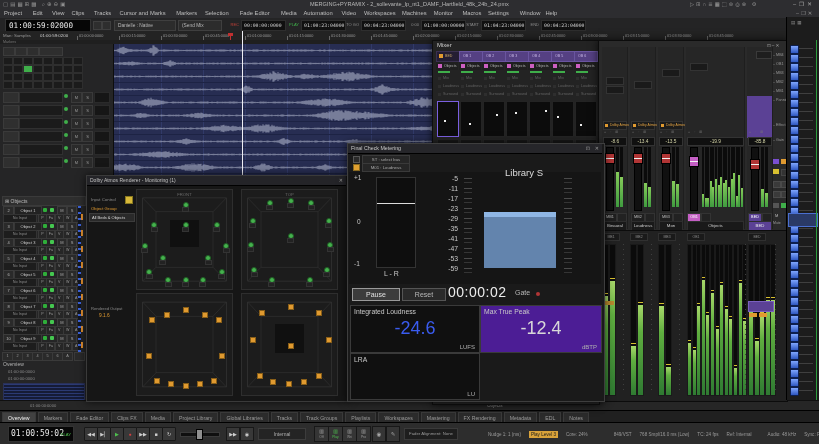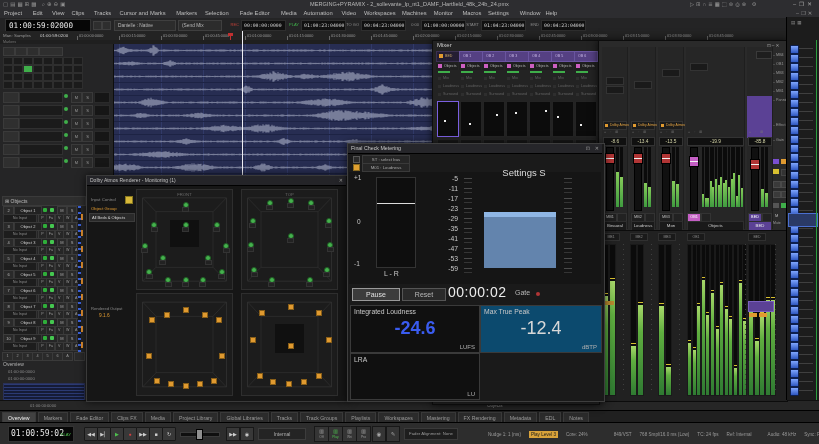--- a/index.html
+++ b/index.html
@@ -35,21 +35,21 @@
     <div class="abs" style="left:1px;top:28px;width:252px;height:112px;background:#151515;"></div>
 
     <span class="lbl" style="left:6px;top:30px;font-size:6.5px;color:#c8c8c8;">+1</span>
     <span class="lbl" style="left:9px;top:74px;font-size:6.5px;color:#c8c8c8;">0</span>
     <span class="lbl" style="left:6px;top:116px;font-size:6.5px;color:#c8c8c8;">-1</span>
     <div class="abs" style="left:28px;top:33px;width:38px;height:89px;background:#0e0e0e;border:1px solid #333;">
       <div class="abs" style="left:0;top:25px;width:38px;height:1px;background:#dcdcdc;"></div>
     </div>
     <span class="lbl" style="left:36px;top:126px;font-size:7px;color:#c8c8c8;">L - R</span>
 
-    <div class="lbl" style="left:120px;top:23px;width:112px;text-align:center;font-size:9.5px;color:#dcdcdc;">Settings S</div>
+    <div class="lbl" style="left:120px;top:23px;width:112px;text-align:center;font-size:9.5px;color:#dcdcdc;">Library S</div>
     <div id="loudness-scale" class="abs" style="left:0;top:0;">
         <div style="position: absolute; left: 86px; top: 31px; width: 24px; text-align: right; font-size: 6.8px; color: rgb(200, 200, 200);">-5</div>
         <div style="position: absolute; left: 116px; top: 34px; width: 8px; height: 1px; background: rgb(74, 74, 74);"></div>
         <div style="position: absolute; left: 116px; top: 38px; width: 8px; height: 1px; background: rgb(74, 74, 74); opacity: 0.6;"></div>
         <div style="position: absolute; left: 216px; top: 34px; width: 8px; height: 1px; background: rgb(74, 74, 74);"></div>
         <div style="position: absolute; left: 216px; top: 38px; width: 8px; height: 1px; background: rgb(74, 74, 74); opacity: 0.6;"></div>
         <div style="position: absolute; left: 86px; top: 41px; width: 24px; text-align: right; font-size: 6.8px; color: rgb(200, 200, 200);">-11</div>
         <div style="position: absolute; left: 116px; top: 44px; width: 8px; height: 1px; background: rgb(74, 74, 74);"></div>
         <div style="position: absolute; left: 116px; top: 48px; width: 8px; height: 1px; background: rgb(74, 74, 74); opacity: 0.6;"></div>
         <div style="position: absolute; left: 216px; top: 44px; width: 8px; height: 1px; background: rgb(74, 74, 74);"></div>
@@ -103,24 +103,24 @@
       </div>
     <div class="bx" style="left:54px;top:144px;width:42px;height:11px;background:#2a2a2a;border:1px solid #555;font-size:7px;color:#b8b8b8;">
       <span>Reset</span>
       </div>
     <span class="lbl" style="left:100px;top:140px;font-size:14px;color:#ececec;letter-spacing:.5px;">00:00:02</span>
     <span class="lbl" style="left:167px;top:145px;font-size:7px;color:#b8b8b8;">Gate</span>
     <div class="abs" style="left:188px;top:148px;width:4px;height:4px;border-radius:50%;background:#b03535;"></div>
 
     <div class="abs" style="left:2px;top:161px;width:128px;height:46px;background:#101010;border:1px solid #3a3a3a;">
       <span class="lbl" style="left:3px;top:2px;font-size:6.8px;color:#c8c8c8;">Integrated Loudness</span>
-      <div class="lbl" style="left:0;top:12px;width:128px;text-align:center;font-size:18px;color:#3a5cf0;font-weight:bold;">-24.6</div>
+      <div class="lbl" style="left:0;top:12px;width:128px;text-align:center;font-size:18px;color:#3a5cf0;">-24.6</div>
       <span class="lbl" style="right:4px;bottom:2px;font-size:6px;color:#b0b0b0;">LUFS</span>
     </div>
-    <div class="abs" style="left:132px;top:161px;width:120px;height:46px;background:#0c4a6e;border:1px solid #3a3a3a;">
+    <div class="abs" style="left:132px;top:161px;width:120px;height:46px;background:#4c1d95;border:1px solid #3a3a3a;">
       <span class="lbl" style="left:3px;top:2px;font-size:6.8px;color:#c8c8c8;">Max True Peak</span>
       <div class="lbl" style="left:0;top:12px;width:120px;text-align:center;font-size:18px;color:#d8d8d8;">-12.4</div>
       <span class="lbl" style="right:4px;bottom:2px;font-size:6px;color:#b0b0b0;">dBTP</span>
     </div>
     <div class="abs" style="left:2px;top:209px;width:128px;height:45px;background:#101010;border:1px solid #3a3a3a;">
       <span class="lbl" style="left:3px;top:2px;font-size:6.8px;color:#c8c8c8;">LRA</span>
       <span class="lbl" style="right:4px;bottom:2px;font-size:6px;color:#b0b0b0;">LU</span>
     </div>
   </div>
 <div style="position: absolute; left: 0px; top: 0px; width: 819px; height: 444px; z-index: 1;">

